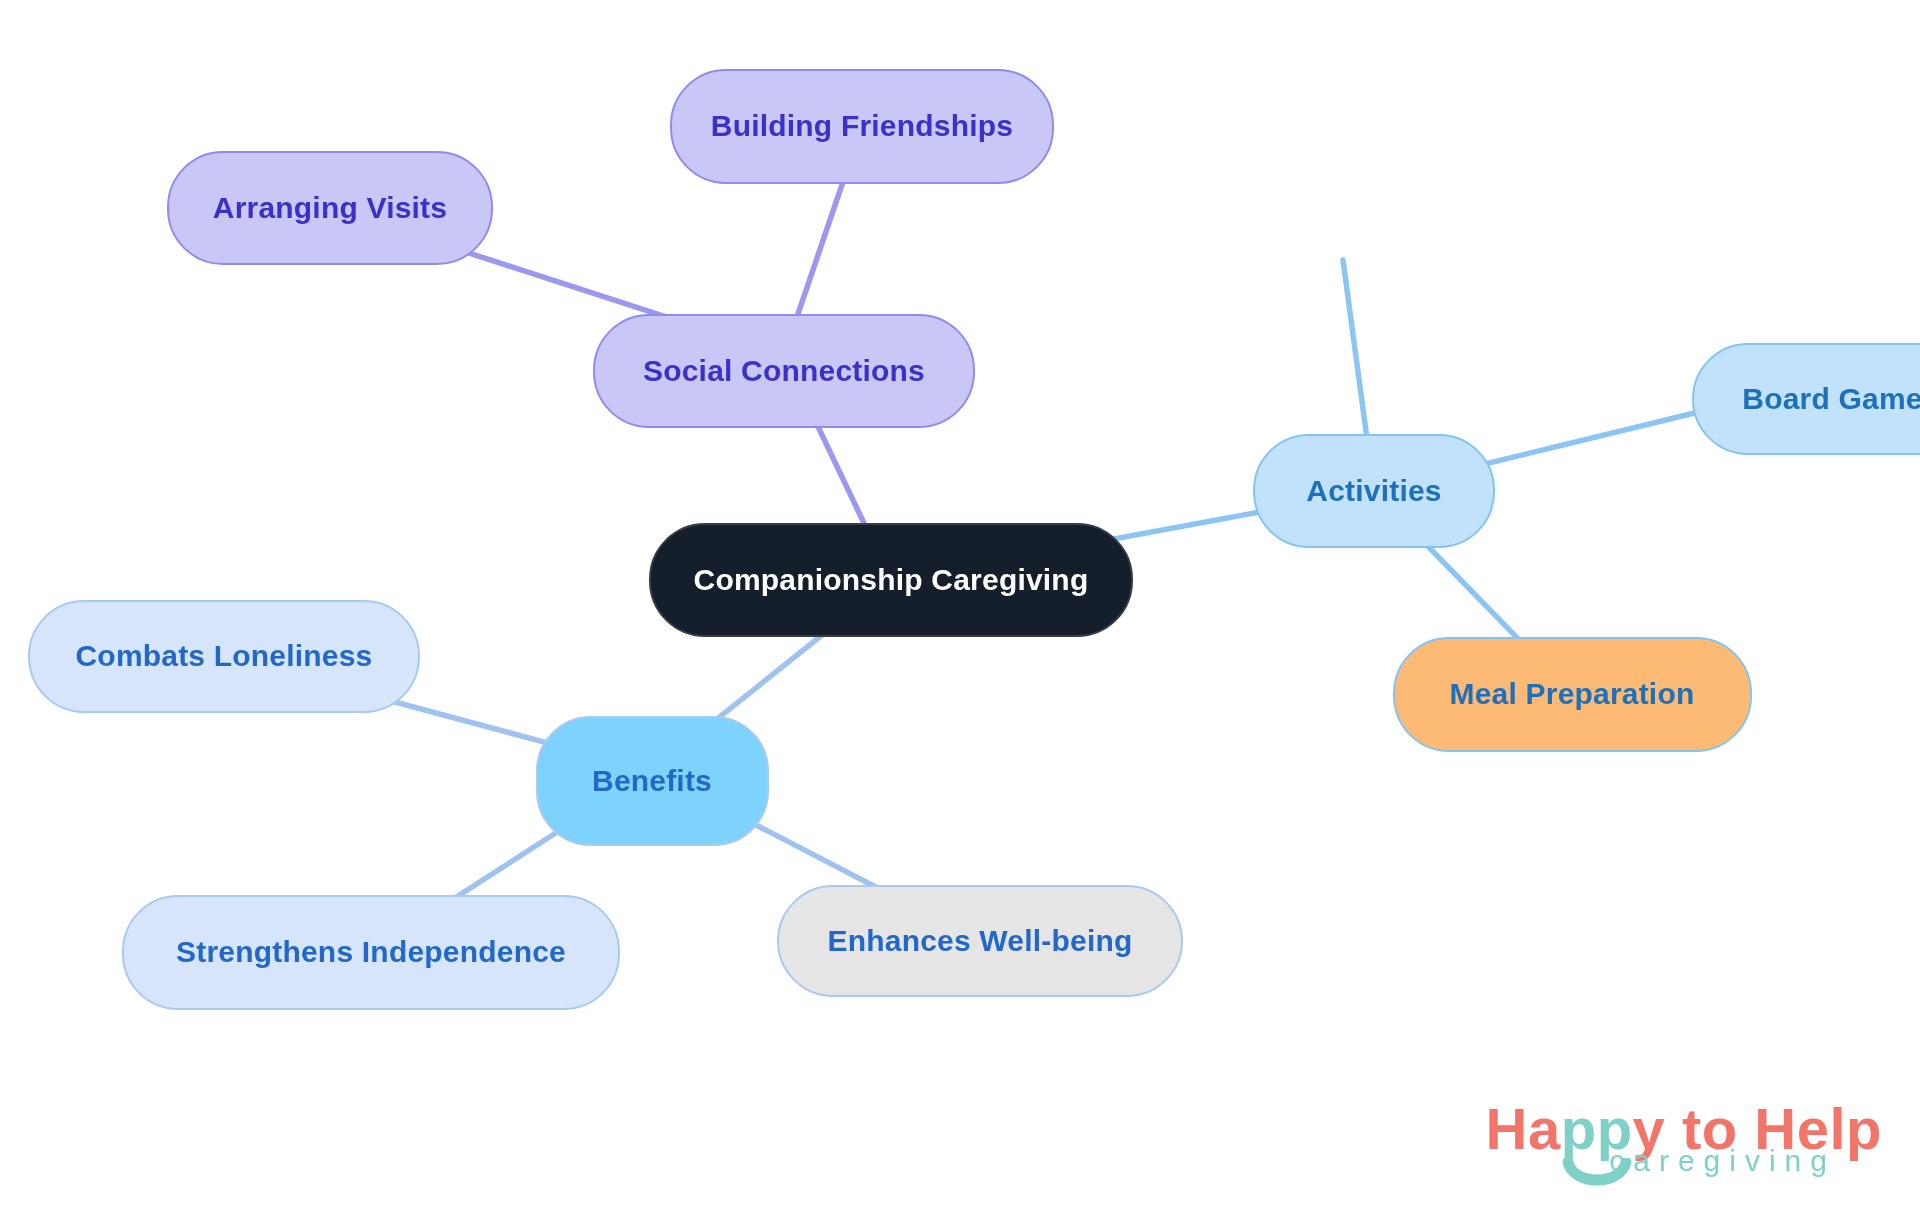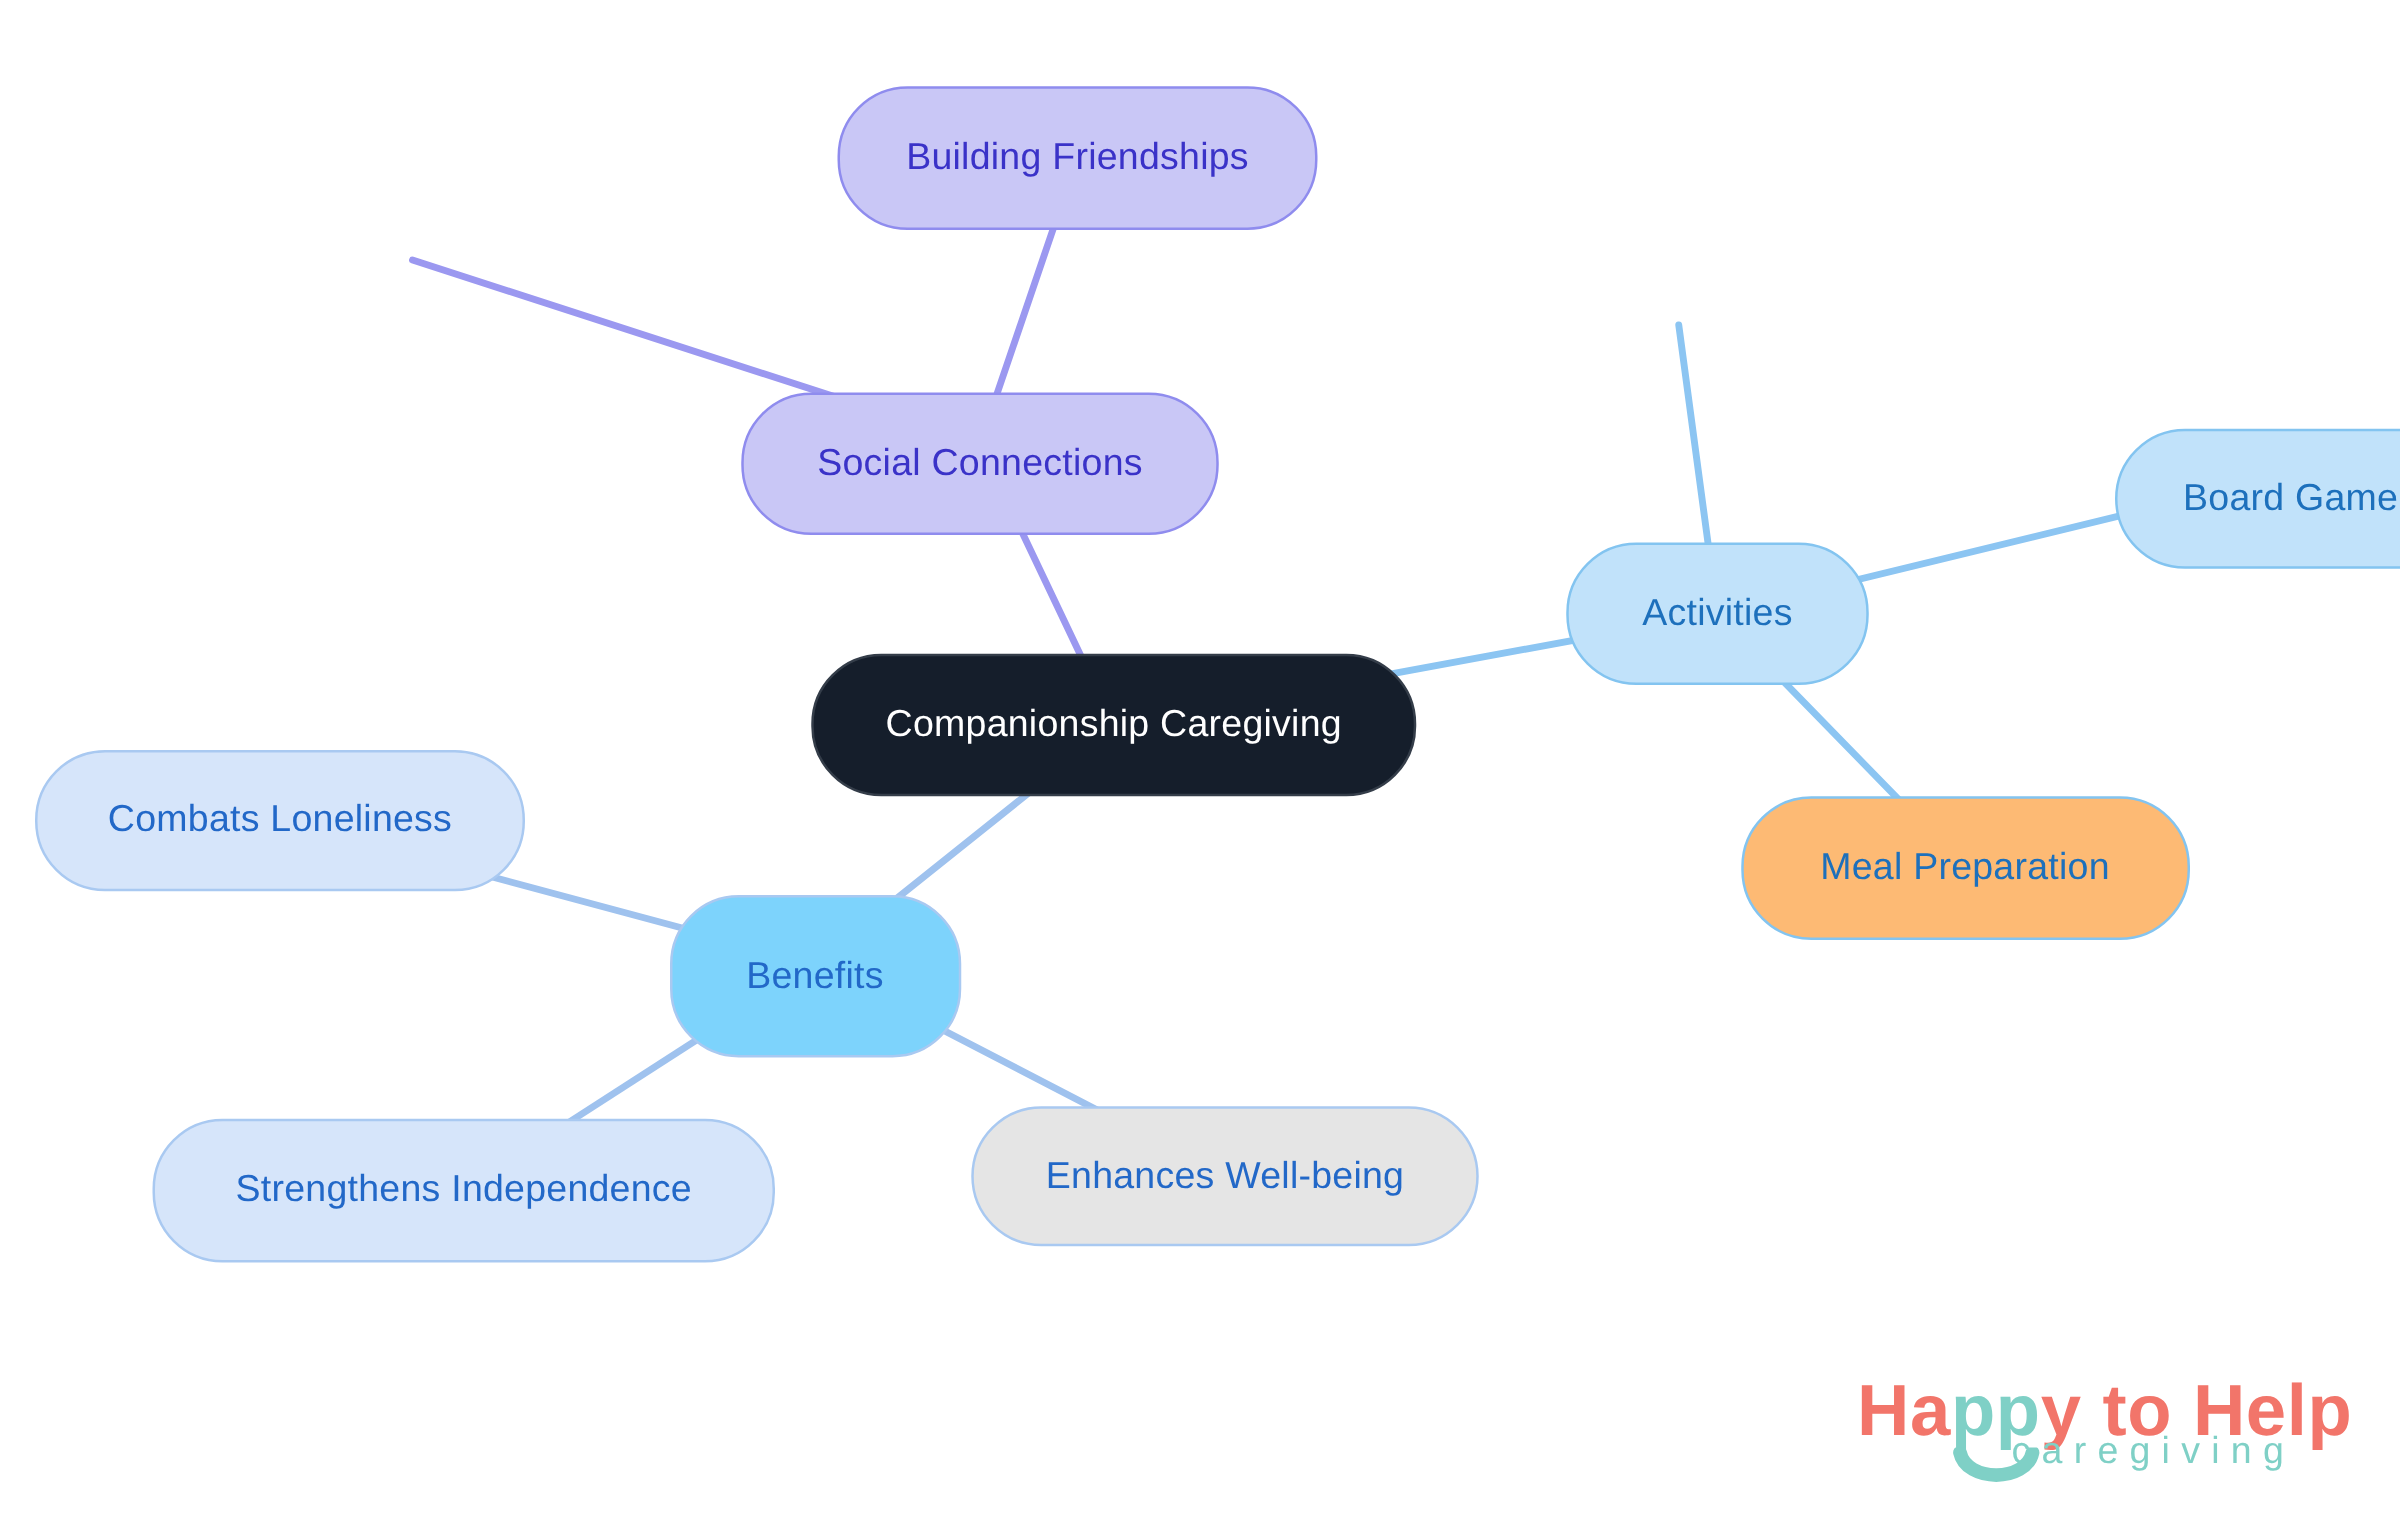--- a/index.html
+++ b/index.html
@@ -20,21 +20,21 @@
     z-index: 0;
   }
   .node {
     position: absolute;
     z-index: 1;
     display: flex;
     align-items: center;
     justify-content: center;
     box-sizing: border-box;
     font-size: 30px;
-    font-weight: 400;
+    font-weight: 700;
     letter-spacing: 0.2px;
     white-space: nowrap;
     cursor: pointer;
   }
   .node span { pointer-events: none; }
 
   
   .logo {
     position: absolute;
     z-index: 2;
@@ -98,20 +98,23 @@
   </div>
 <div class="node" style="left: 649px; top: 523px; width: 484px; height: 114px; background: rgb(21, 30, 43); border: 2px solid rgb(52, 61, 73); color: rgb(255, 255, 255); border-radius: 56px;">
       <span>Companionship Caregiving</span>
     </div>
     <div class="node" style="left: 593px; top: 298px; width: 382px; height: 114px; background: rgb(201, 199, 246); border: 2px solid rgb(143, 140, 238); color: rgb(58, 50, 200); border-radius: 56px; margin-top: 16px;">
       <span>Social Connections</span>
     </div>
     <div class="node" style="left: 670px; top: 68.5px; width: 384px; height: 115px; background: rgb(201, 199, 246); border: 2px solid rgb(143, 140, 238); color: rgb(58, 50, 200); border-radius: 56px;">
       <span>Building Friendships</span>
     </div>
+    <div class="node" style="left: 167px; top: 151px; width: 326px; height: 114px; background: rgb(201, 199, 246); border: 2px solid rgb(143, 140, 238); color: rgb(58, 50, 200); border-radius: 56px;">
+      <span>Arranging Visits</span>
+    </div>
     <div class="node" style="left: 1253px; top: 434px; width: 242px; height: 114px; background: rgb(193, 226, 250); border: 2px solid rgb(131, 196, 240); color: rgb(29, 112, 188); border-radius: 56px;">
       <span>Activities</span>
     </div>
     <div class="node" style="left: 1692px; top: 343px; width: 281px; height: 112px; background: rgb(193, 226, 250); border: 2px solid rgb(131, 196, 240); color: rgb(29, 112, 188); border-radius: 56px;">
       <span>Board Game</span>
     </div>
     <div class="node" style="left: 1392.5px; top: 636.5px; width: 359px; height: 115px; background: #fdba74; border: 2px solid rgb(131, 196, 240); color: rgb(29, 112, 188); border-radius: 56px;">
       <span>Meal Preparation</span>
     </div>
     <div class="node" style="left: 535.5px; top: 716px; width: 233px; height: 130px; background: #7dd3fc; border: 2px solid rgb(169, 201, 241); color: rgb(34, 104, 200); border-radius: 55px;">

